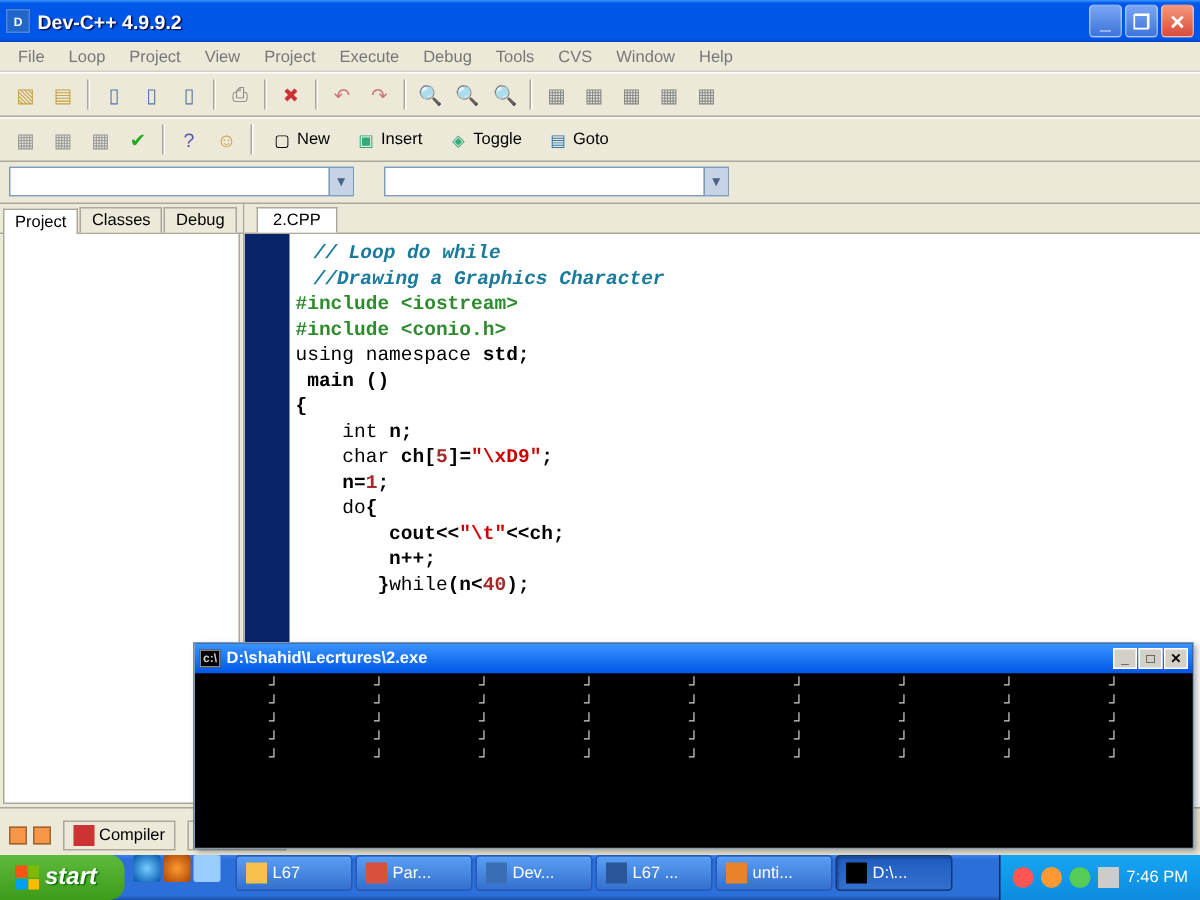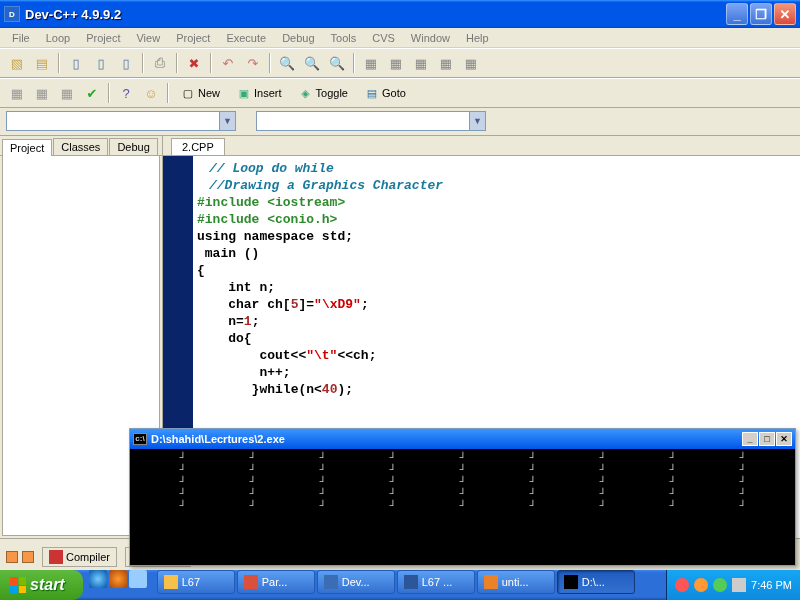--- a/index.html
+++ b/index.html
@@ -40,21 +40,21 @@
 .sidebody { flex: 1; background: white; border: 1px solid #aca899; border-top: none; margin: 0 2px 2px; }
 
 .editorwrap { flex: 1; display: flex; flex-direction: column; position: relative; }
 .editortabs { display: flex; height: 20px; padding: 2px 2px 0 8px; border-bottom: 1px solid #aca899; background: #ece9d8; align-items: flex-end; }
 .editortab { padding: 2px 10px; border: 1px solid #aca899; border-bottom: none; background: #fff; font-size: 11px; }
 .editor { flex: 1; background: white; display: flex; font-family: "Courier New", monospace; font-size: 13px; overflow: hidden; font-weight: bold; }
 .gutter { width: 30px; background: #0a246a; }
 .code { padding: 4px 4px; line-height: 17px; white-space: pre; }
 .c-comment { color: #1a7a9c; font-style: italic; margin-left: 12px; }
 .c-pre { color: #2e8b2e; }
-.c-kw { font-weight: bold; color: #000; }
+.c-kw { font-weight: normal; color: #000; }
 .c-str { color: #c00; }
 .c-num { color: #a52a2a; }
 .c-id { color: #000; }
 
 
 .bottompanel { height: 36px; background: #ece9d8; border-top: 1px solid #aca899; display: flex; align-items: center; padding: 0 6px; gap: 8px; }
 .bpbtn { display: inline-flex; align-items: center; gap: 3px; padding: 2px 6px; border: 1px solid #aca899; background: #ece9d8; font-size: 11px; }
 .bp-icon { width: 14px; height: 14px; background: #c66; display: inline-block; }
 .bp-iconset { display: flex; gap: 4px; }
 .bp-sq { width: 12px; height: 12px; background: #f79646; border:1px solid #996633; }

